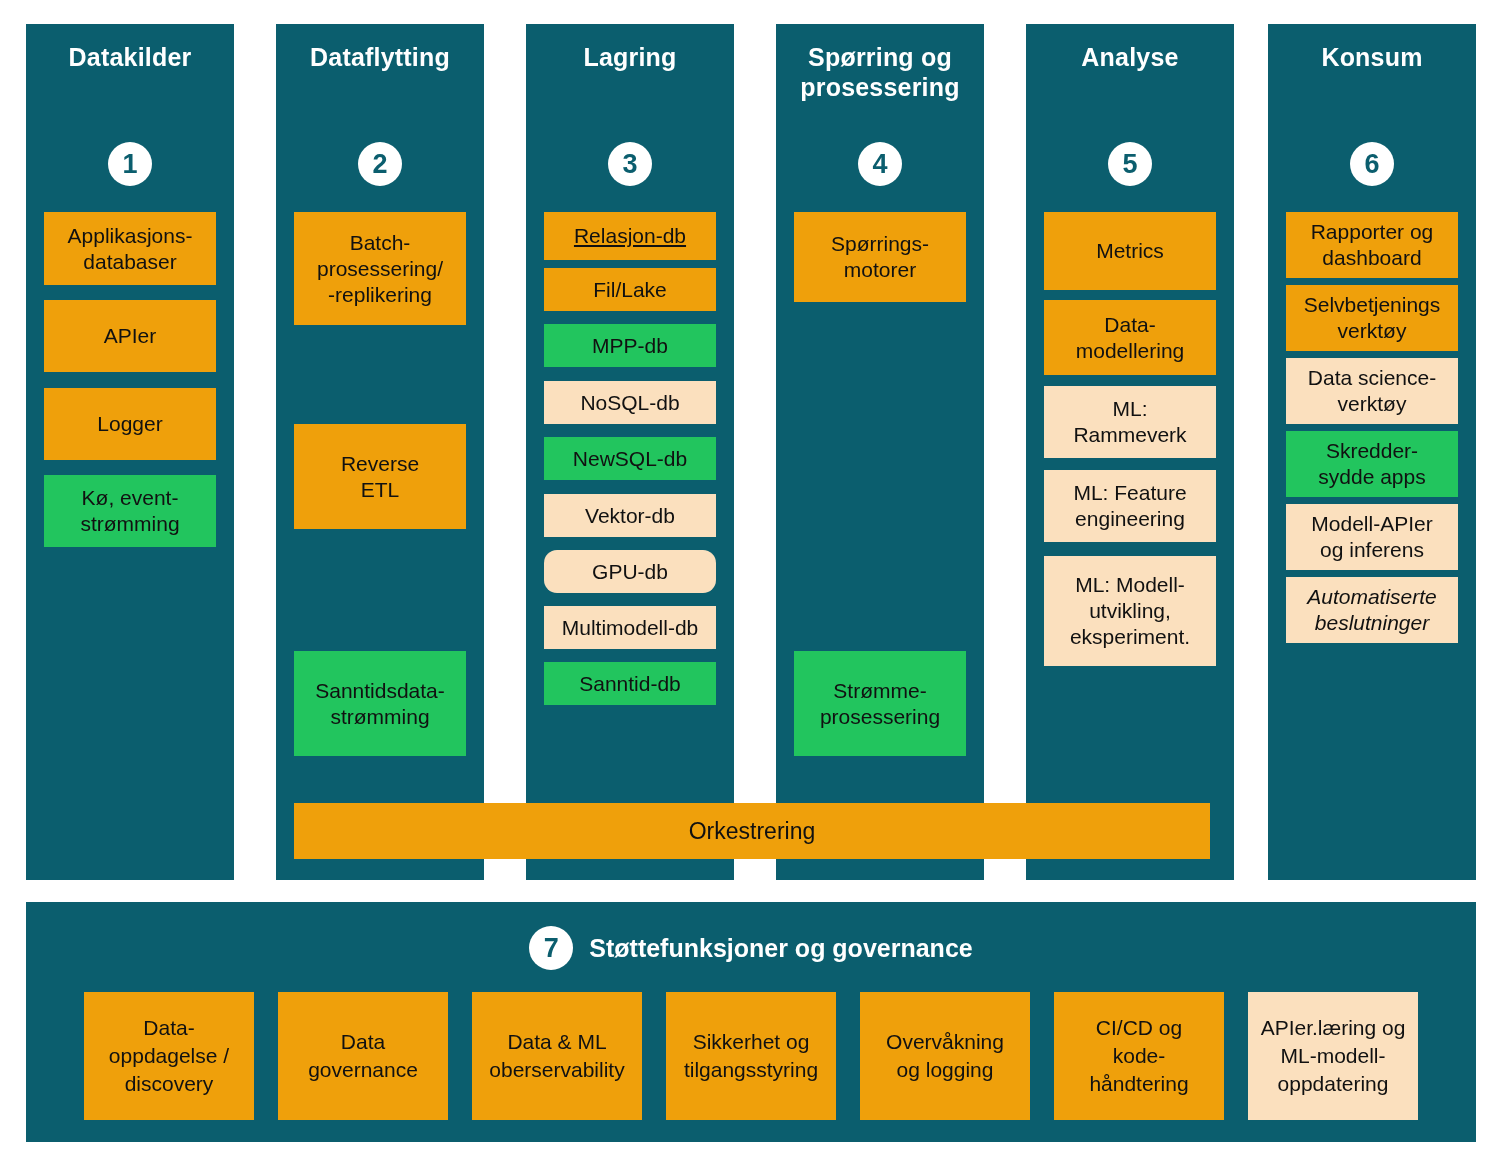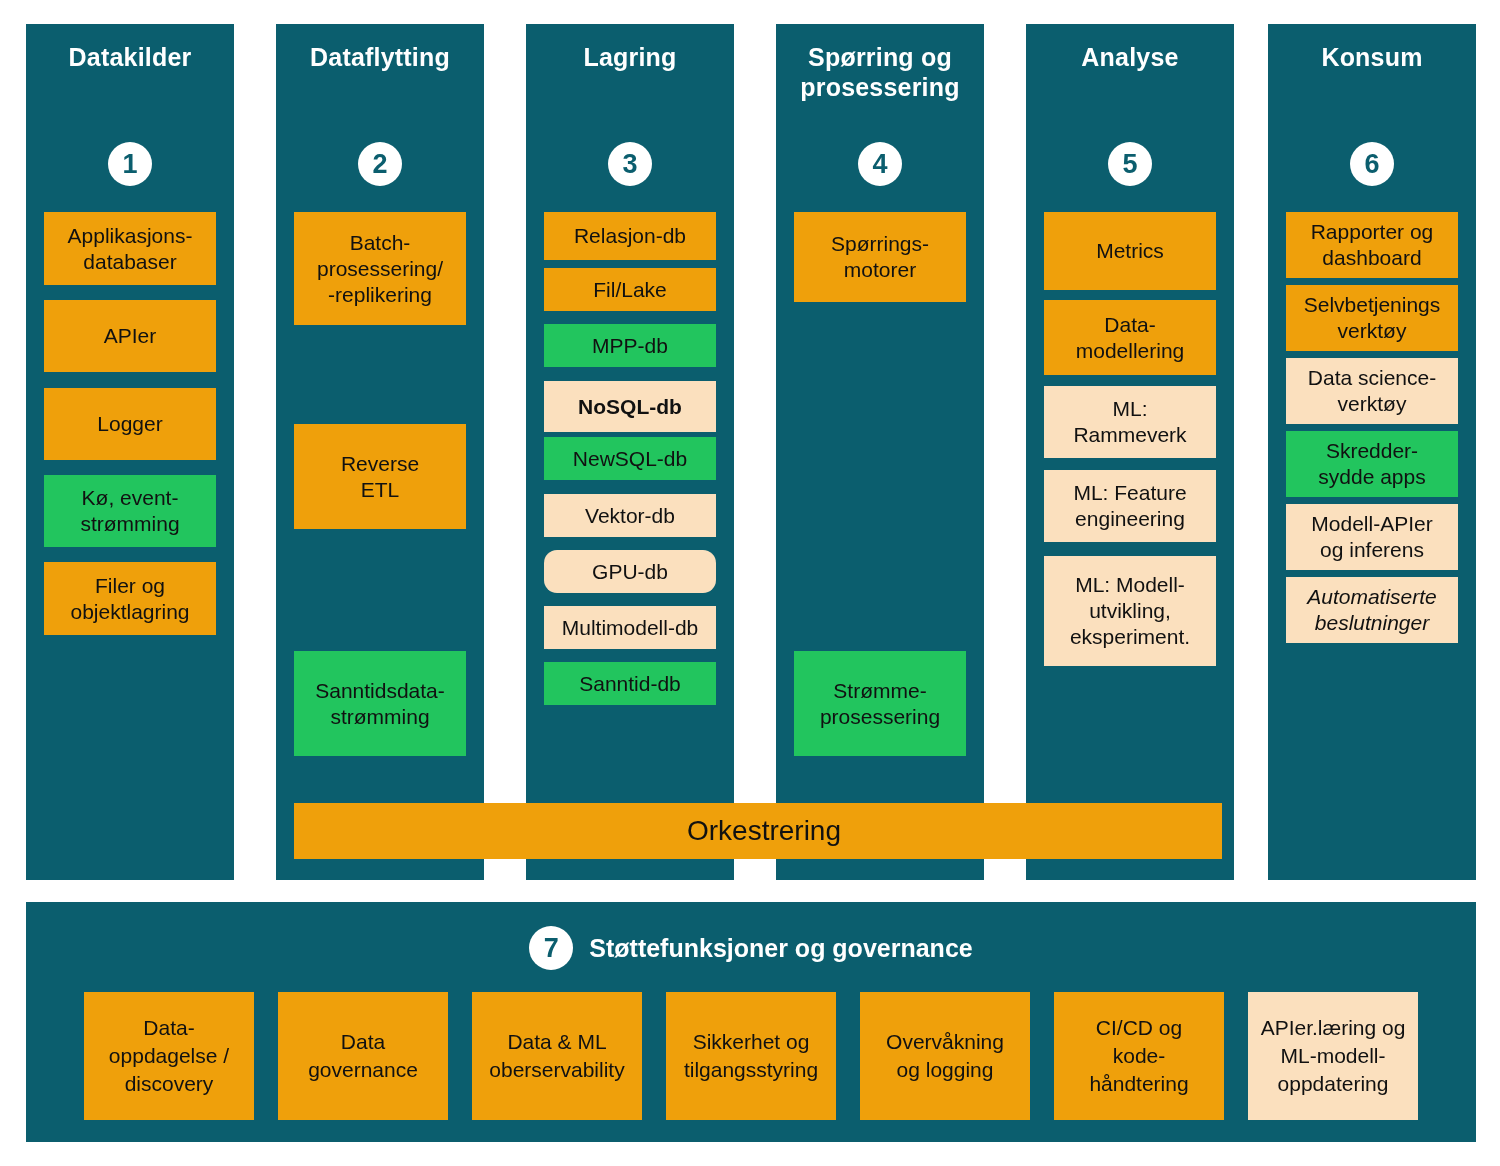--- a/index.html
+++ b/index.html
@@ -48,21 +48,21 @@
   }
   .c-orange{background:#EFA00B;}
   .c-gray{background:#22c55e;}
   .c-cream{background:#FBE0BE;}
 
   
   .orch{
     position:absolute;
     background:#EFA00B;
     display:flex;align-items:center;justify-content:center;
-    color:#111111;font-size:28px;padding-left:12px;
+    color:#111111;font-size:23px;
   }
 
   
   .support{
     position:absolute;
     background:#0B5E6E;
   }
   .support-header{
     position:absolute;top:24px;left:0;right:0;
     display:flex;align-items:center;justify-content:center;
@@ -92,43 +92,41 @@
 
   <div class="col" style="left:26px;top:24px;width:208px;height:856px;">
     <div class="col-head">Datakilder</div>
     <div class="badge" style="top:118px;">1</div>
     <div class="box c-orange" style="left:18px;width:172px;top:188px;height:73px;">Applikasjons-
 databaser</div>
     <div class="box c-orange" style="left:18px;width:172px;top:276px;height:72px;">APIer</div>
     <div class="box c-orange" style="left:18px;width:172px;top:364px;height:72px;">Logger</div>
     <div class="box c-gray" style="left:18px;width:172px;top:451px;height:72px;">Kø, event-
 strømming</div>
-    <div class="box c-orange" style="left:18px;width:172px;top:538px;height:73px;">Filer og
-objektlagring</div>
   </div>
 
   <div class="col" style="left:276px;top:24px;width:208px;height:856px;">
     <div class="col-head">Dataflytting</div>
     <div class="badge" style="top:118px;">2</div>
     <div class="box c-orange" style="left:18px;width:172px;top:188px;height:113px;">Batch-
 prosessering/
 -replikering</div>
     <div class="box c-orange" style="left:18px;width:172px;top:400px;height:105px;">Reverse
 ETL</div>
     <div class="box c-gray" style="left:18px;width:172px;top:627px;height:105px;">Sanntidsdata-
 strømming</div>
   </div>
 
   <div class="col" style="left:526px;top:24px;width:208px;height:856px;">
     <div class="col-head">Lagring</div>
     <div class="badge" style="top:118px;">3</div>
-    <div class="box c-orange" style="left:18px;width:172px;top:188px;height:48px;">Relasjon-db</div>
+    <div class="box c-orange" style="left:18px;width:172px;top:188px;height:48px;text-decoration:underline;">Relasjon-db</div>
     <div class="box c-orange" style="left:18px;width:172px;top:244px;height:43px;">Fil/Lake</div>
     <div class="box c-gray" style="left:18px;width:172px;top:300px;height:43px;">MPP-db</div>
-    <div class="box c-cream" style="left:18px;width:172px;top:357px;height:51px;font-weight:bold;">NoSQL-db</div>
+    <div class="box c-cream" style="left:18px;width:172px;top:357px;height:43px;">NoSQL-db</div>
     <div class="box c-gray" style="left:18px;width:172px;top:413px;height:43px;">NewSQL-db</div>
     <div class="box c-cream" style="left:18px;width:172px;top:470px;height:43px;">Vektor-db</div>
     <div class="box c-cream" style="left:18px;width:172px;top:526px;height:43px;border-radius:13px;">GPU-db</div>
     <div class="box c-cream" style="left:18px;width:172px;top:582px;height:43px;">Multimodell-db</div>
     <div class="box c-gray" style="left:18px;width:172px;top:638px;height:43px;">Sanntid-db</div>
   </div>
 
   <div class="col" style="left:776px;top:24px;width:208px;height:856px;">
     <div class="col-head" style="white-space:pre-line;">Spørring og
 prosessering</div>

